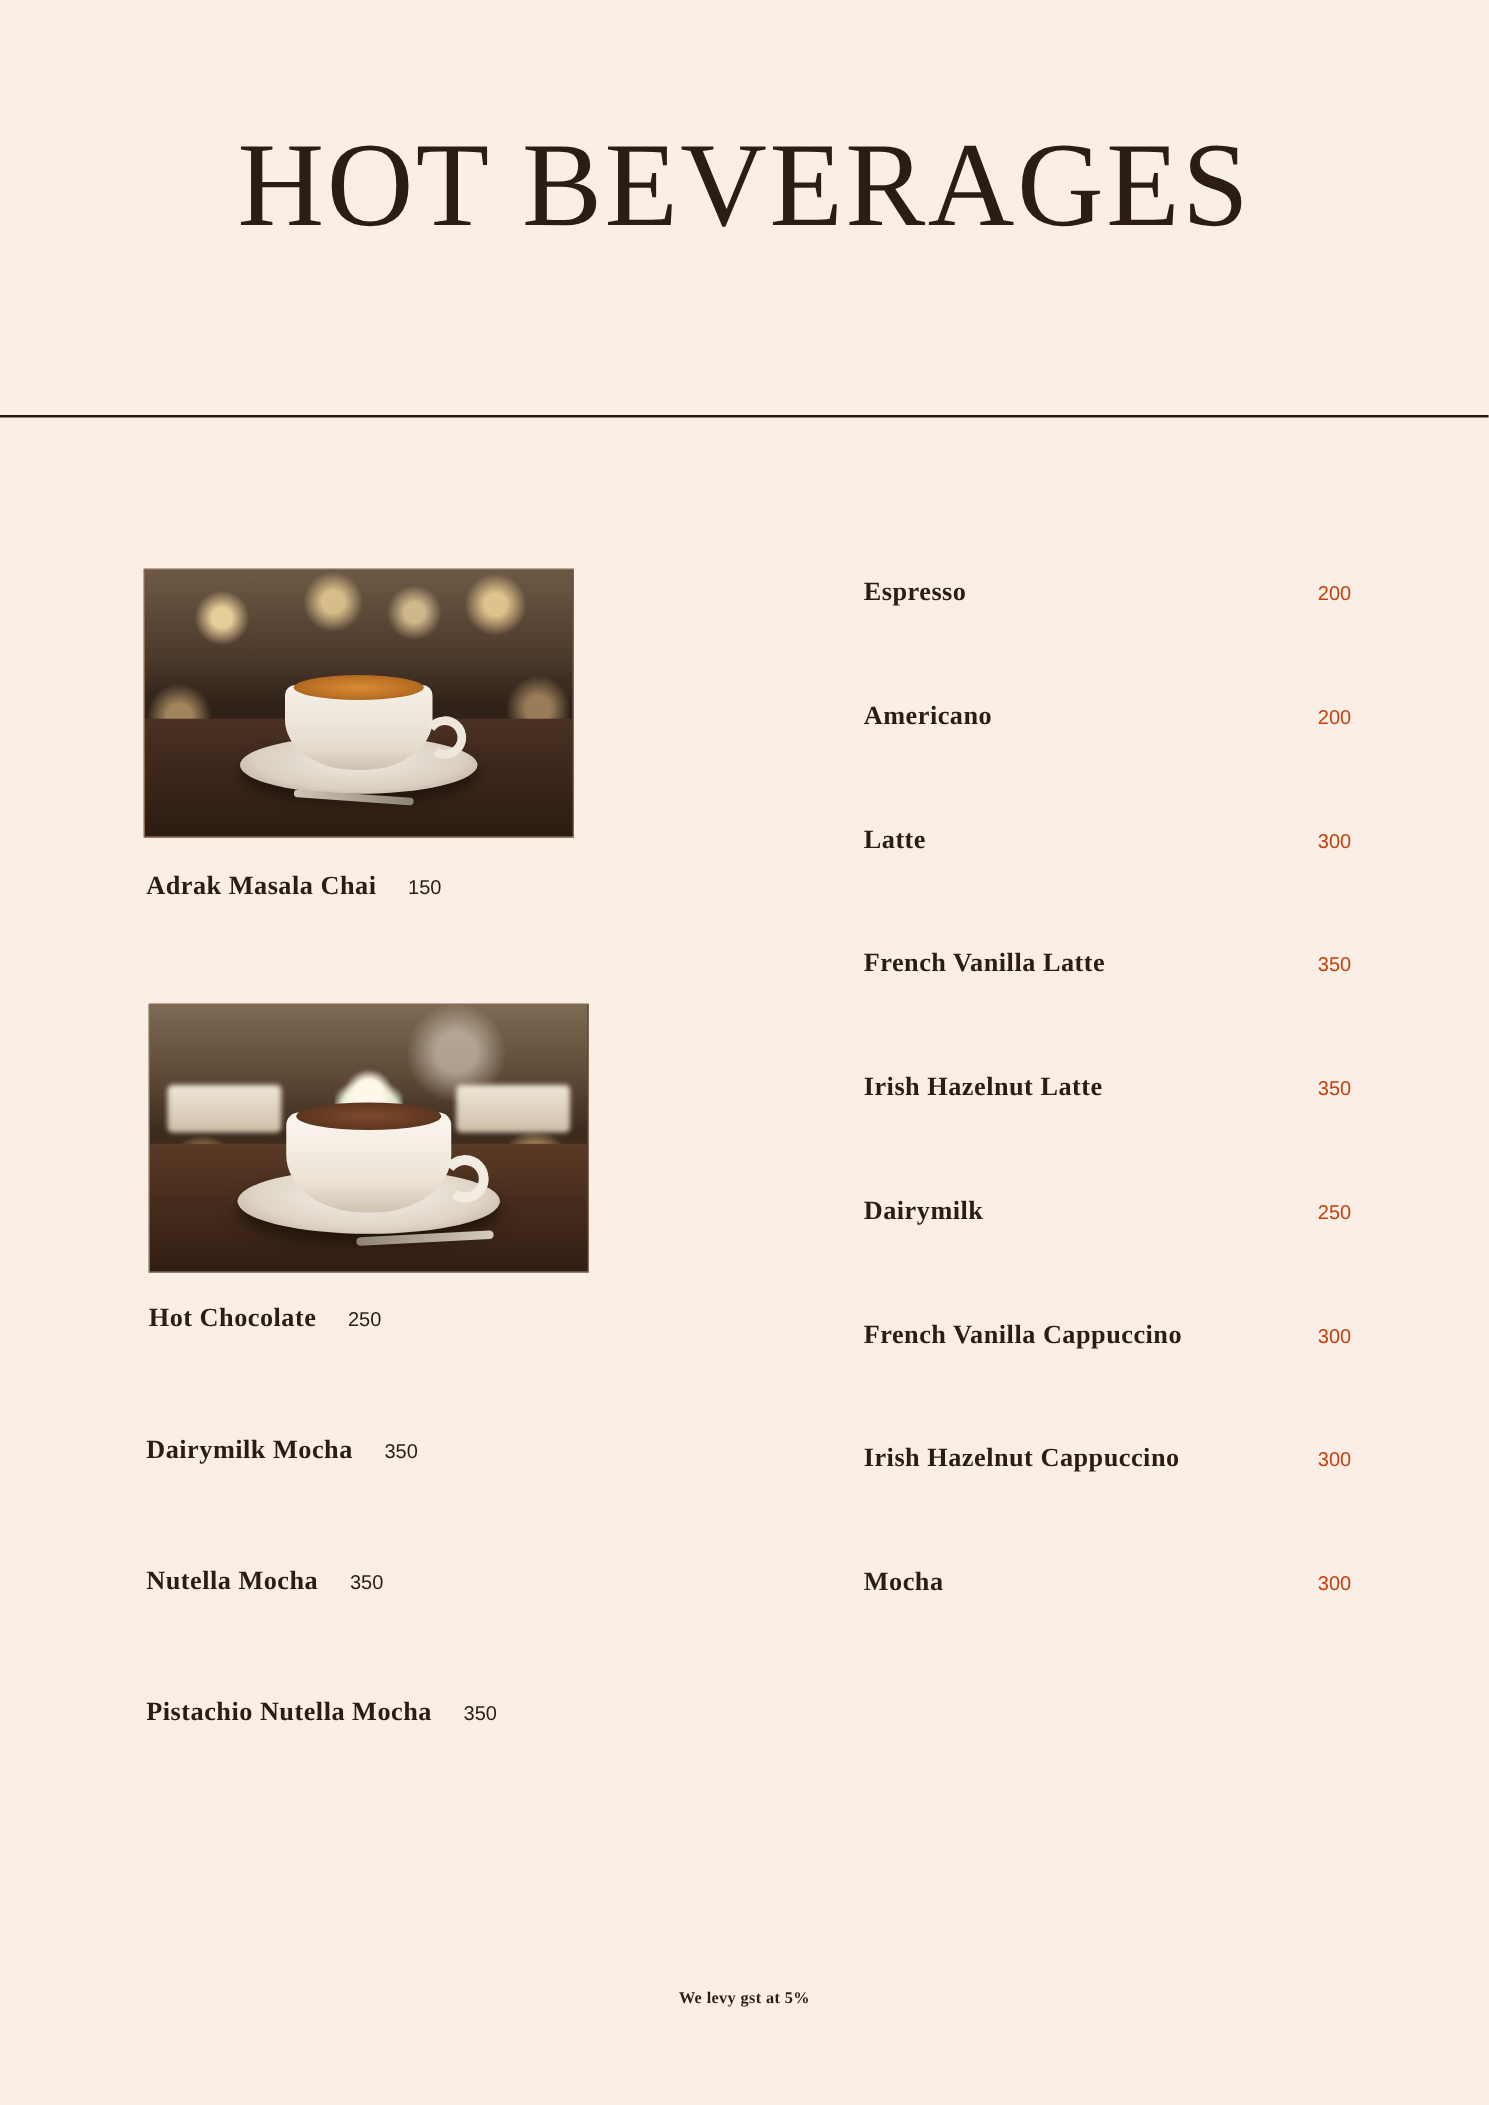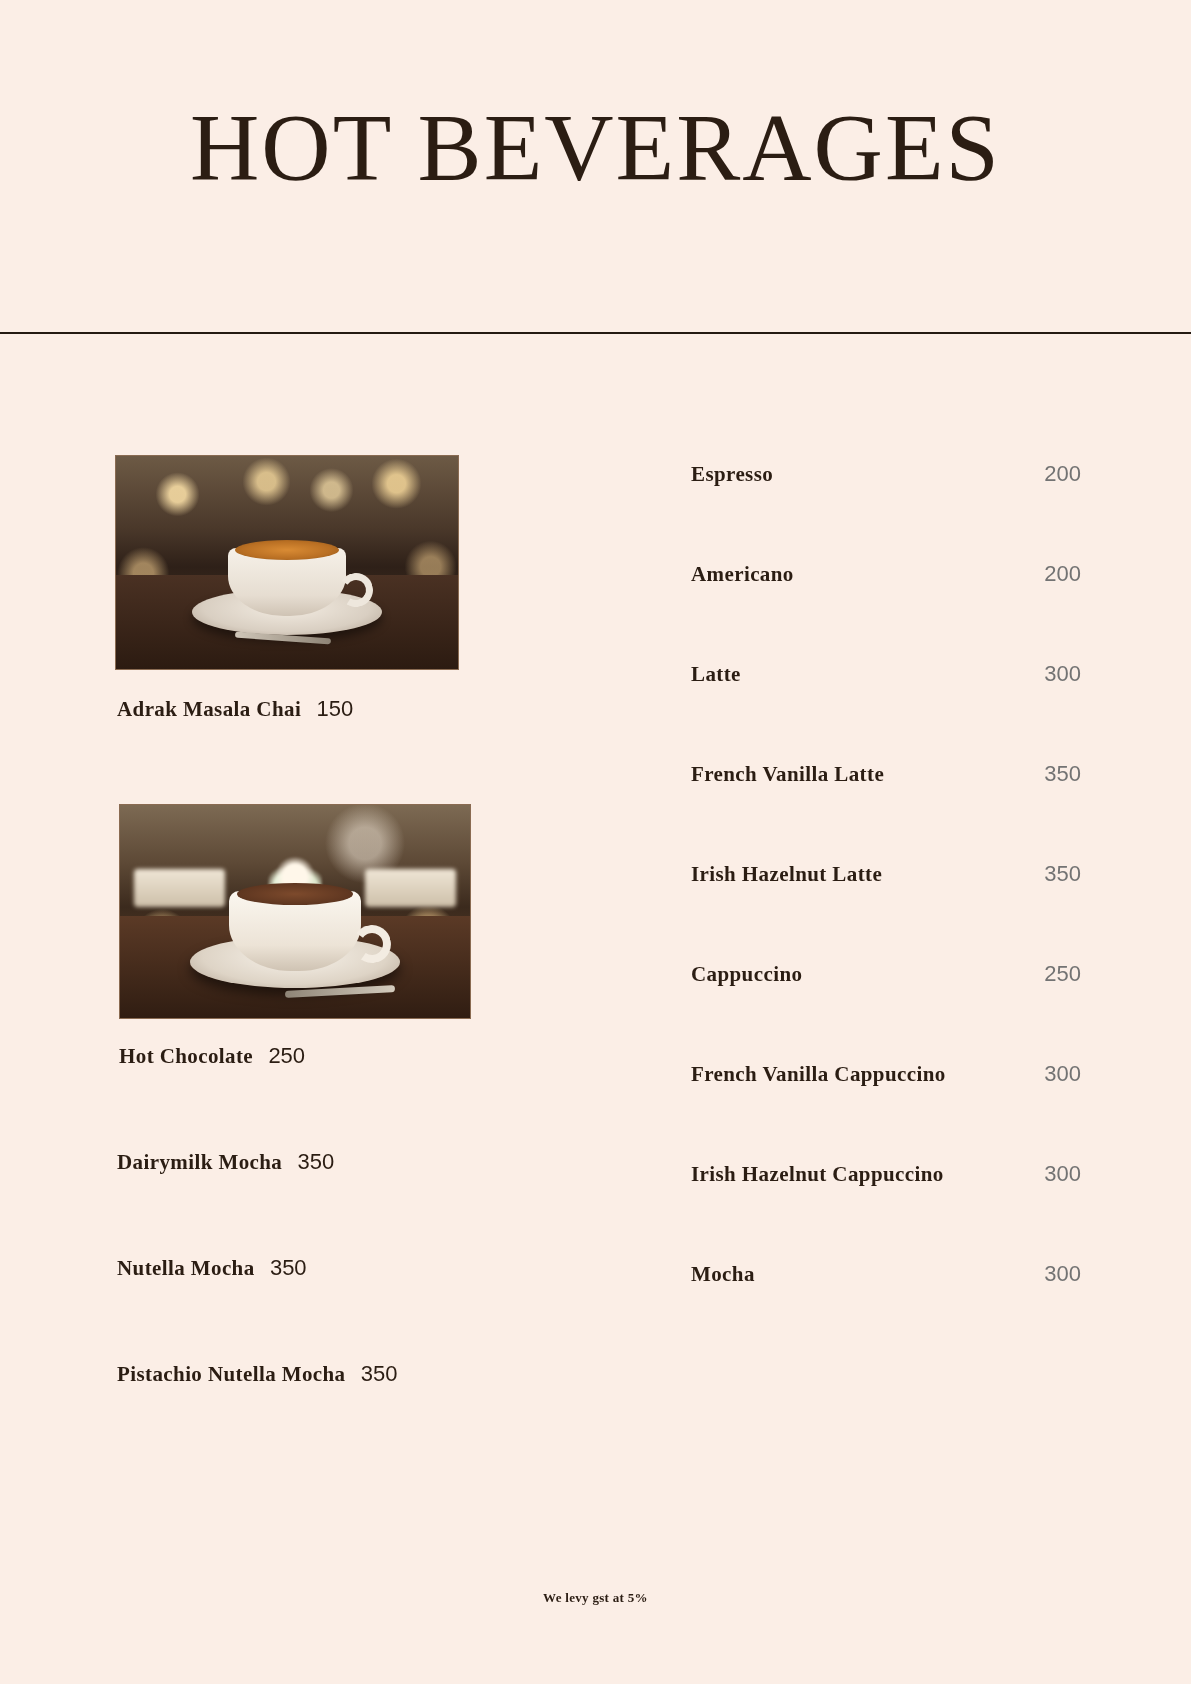--- a/index.html
+++ b/index.html
@@ -221,21 +221,21 @@
   }
   .item-name {
     font-family: "Liberation Serif", serif;
     font-weight: 700;
     font-size: 21px;
     letter-spacing: 0.4px;
     color: #2b1d13;
   }
   .item-price {
     font-family: "Liberation Sans", sans-serif;
-    font-size: 22px;
+    font-size: 16px;
     color: #2b1d13;
     min-width: 52px;
     text-align: right;
   }
 
   .left-row-photo1 { margin-top: 26px; padding-left: 2px; padding-right: 22px; }
   .left-row-photo2 { margin-top: 24px; padding-left: 4px; padding-right: 20px; }
   .photo2-wrap { margin-top: 82px; padding-left: 4px; }
   .left-plain { margin-top: 80px; padding-left: 2px; padding-right: 22px; }
 
@@ -249,22 +249,22 @@
   .right-row:last-child { margin-bottom: 0; }
   .right-name {
     font-family: "Liberation Serif", serif;
     font-weight: 700;
     font-size: 21px;
     letter-spacing: 0.4px;
     color: #2b1d13;
   }
   .right-price {
     font-family: "Liberation Sans", sans-serif;
-    font-size: 22px;
-    color: #737373;
+    font-size: 16px;
+    color: #c2410c;
     min-width: 50px;
     text-align: right;
   }
 
   .footer-note {
     position: absolute;
     left: 0; right: 0;
     bottom: 78px;
     text-align: center;
     font-family: "Liberation Serif", serif;
@@ -362,21 +362,21 @@
         <span class="right-name">French Vanilla Latte</span>
         <span class="right-price">350</span>
       </div>
 
       <div class="right-row">
         <span class="right-name">Irish Hazelnut Latte</span>
         <span class="right-price">350</span>
       </div>
 
       <div class="right-row">
-        <span class="right-name">Cappuccino</span>
+        <span class="right-name">Dairymilk</span>
         <span class="right-price">250</span>
       </div>
 
       <div class="right-row">
         <span class="right-name">French Vanilla Cappuccino</span>
         <span class="right-price">300</span>
       </div>
 
       <div class="right-row">
         <span class="right-name">Irish Hazelnut Cappuccino</span>

